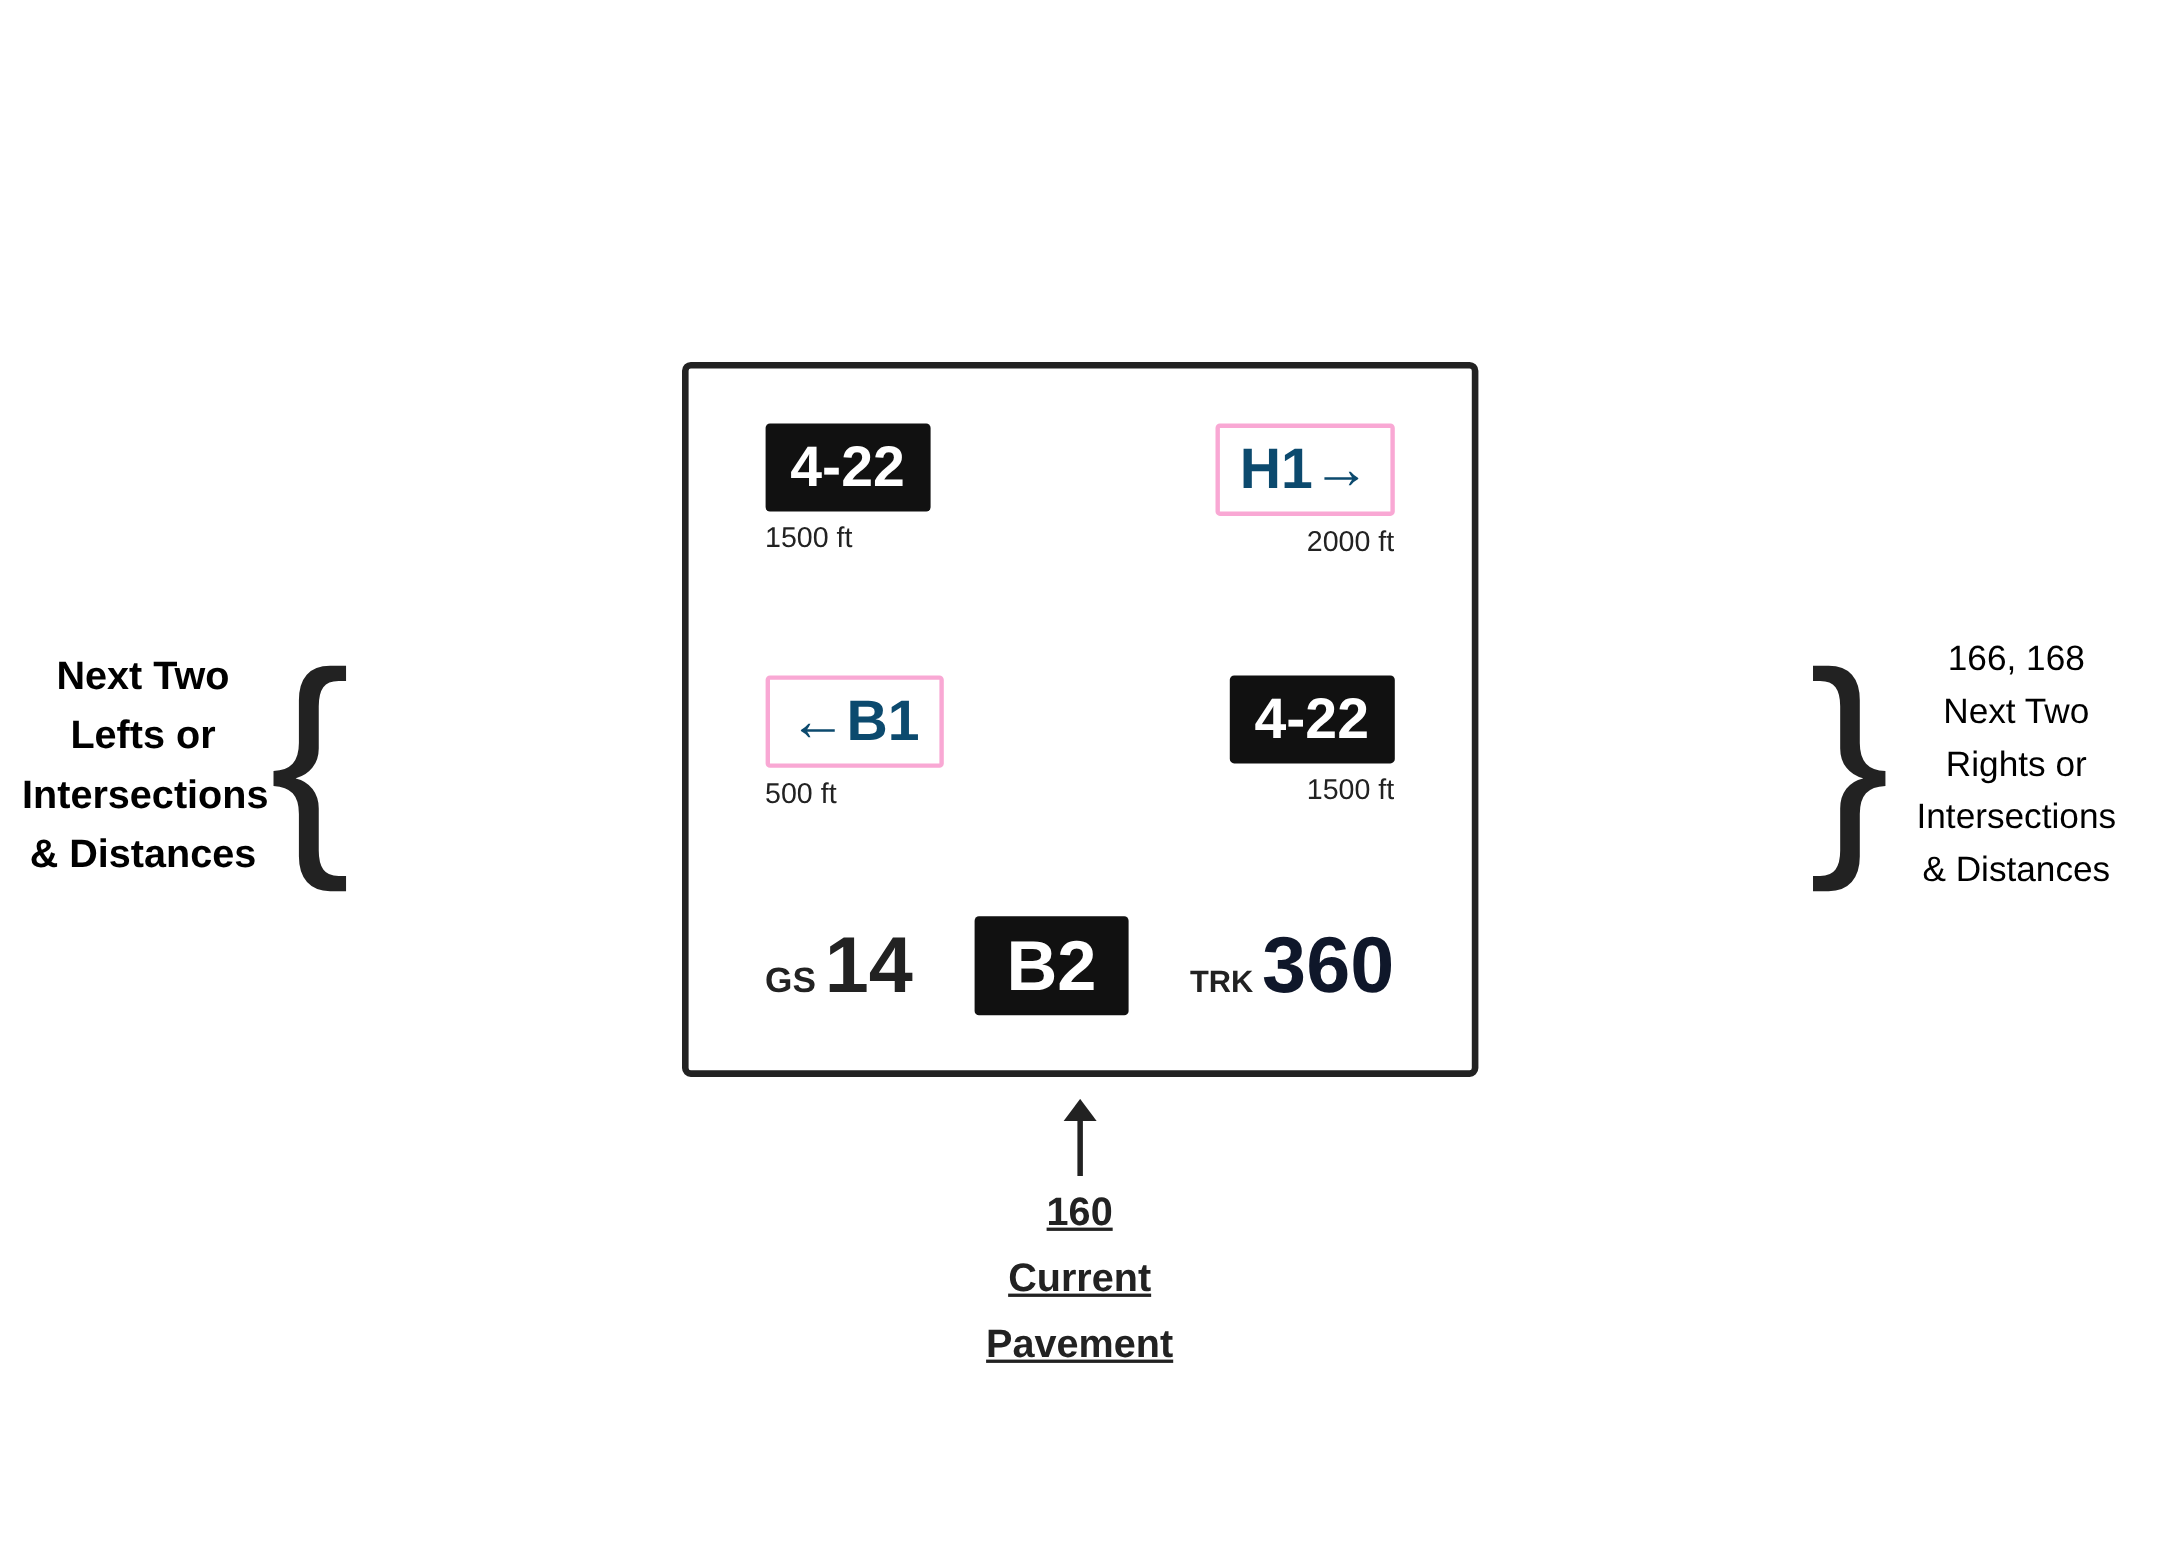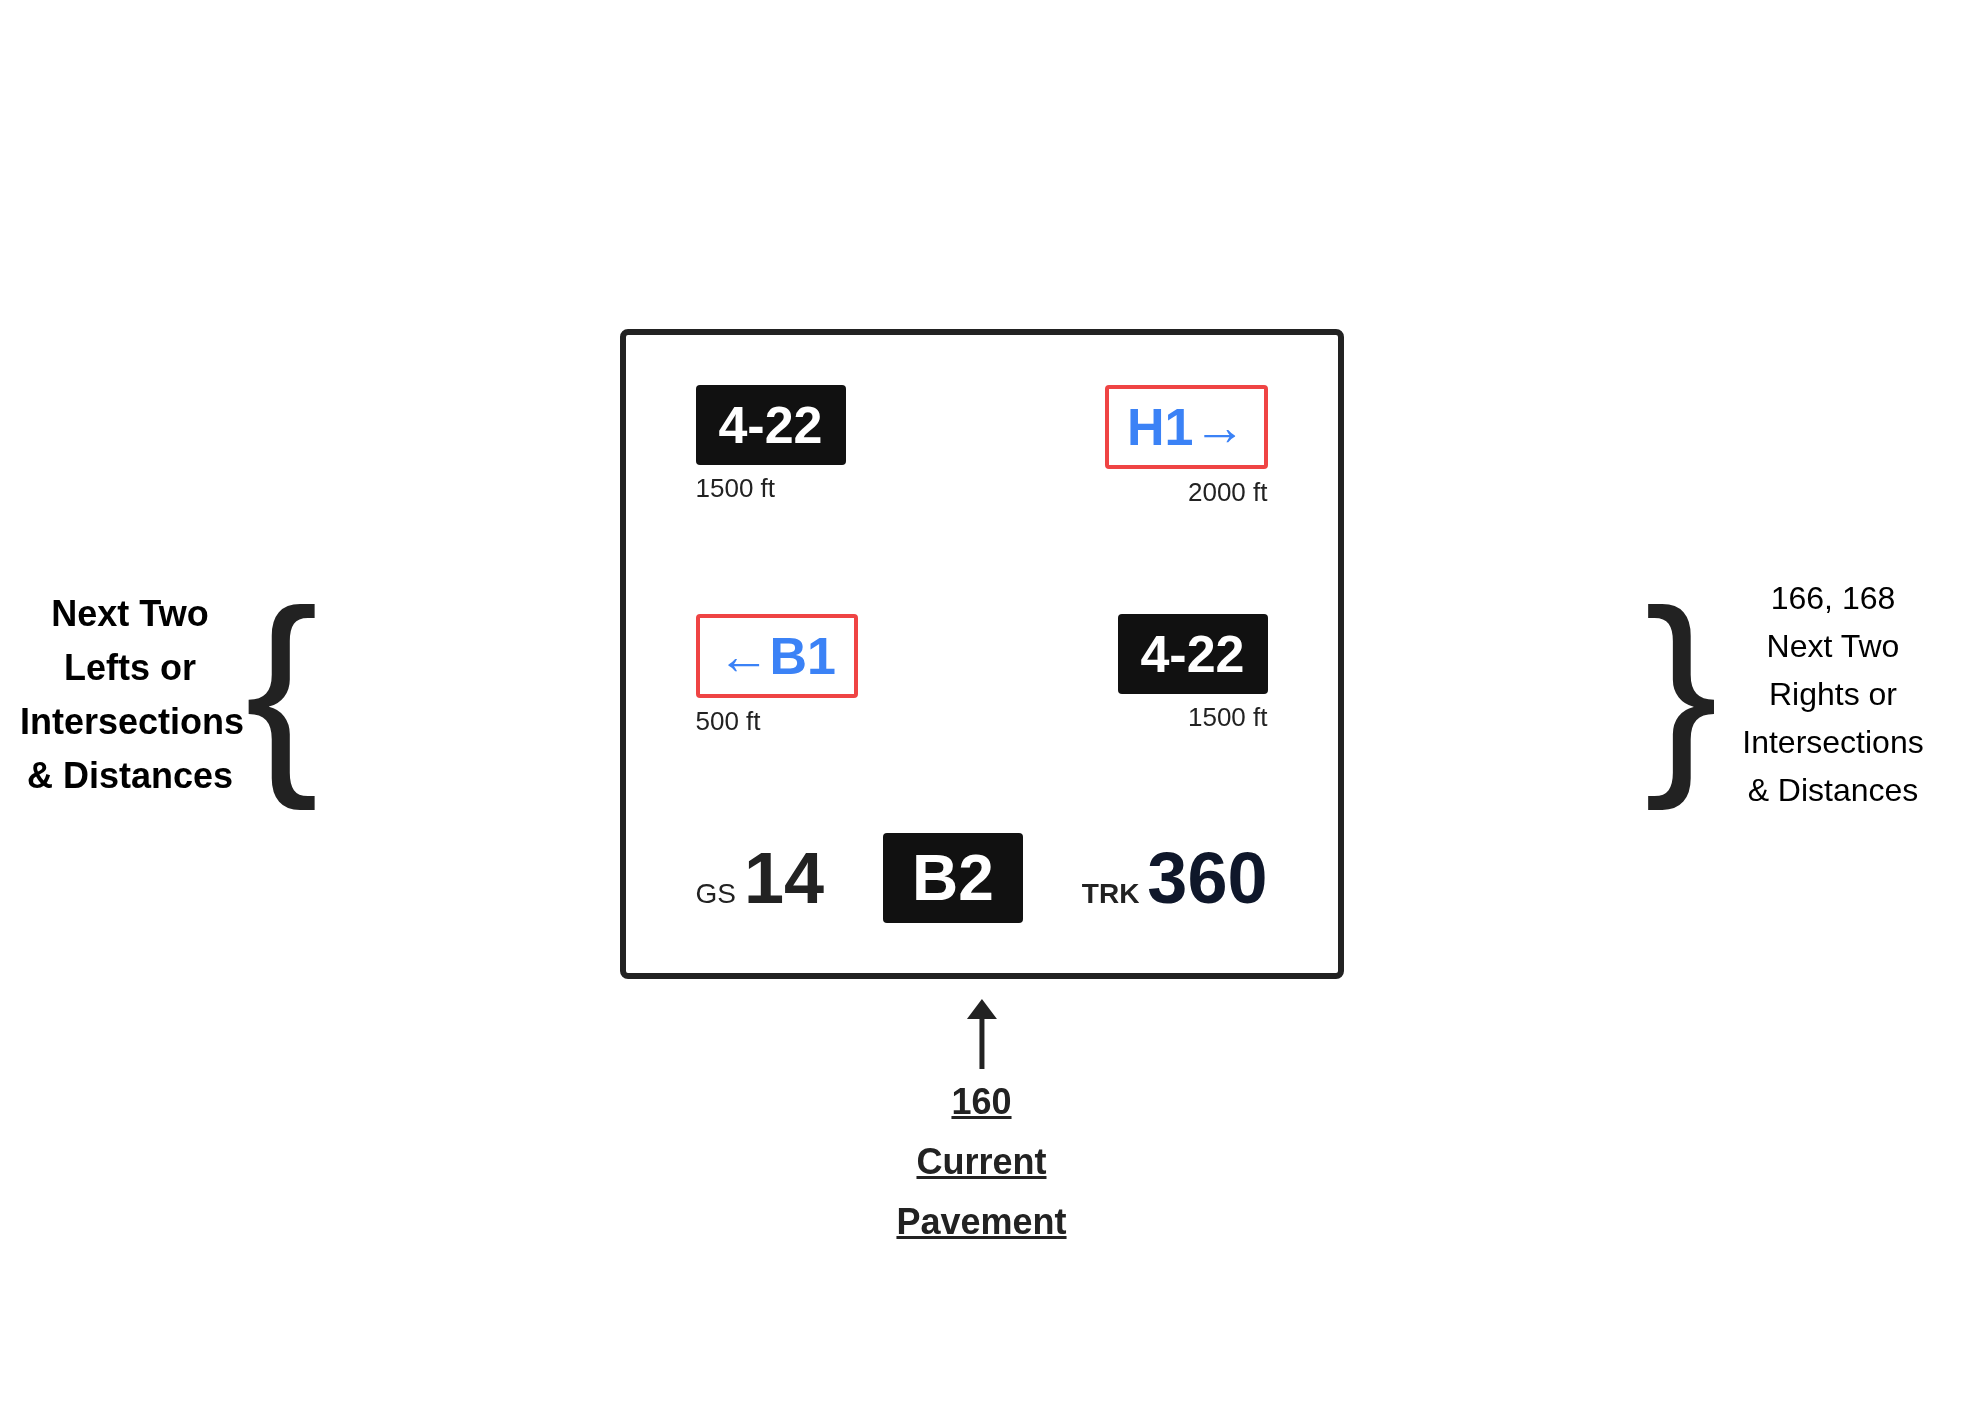--- a/index.html
+++ b/index.html
@@ -124,22 +124,22 @@
     }
 
     .sign-box.black-bg {
       background: #111;
       color: #fff;
       border: none;
     }
 
     .sign-box.white-bg {
       background: #fff;
-      color: #3b82f6;
-      border: 4px solid #ef4444;
+      color: #0c4a6e;
+      border: 4px solid #f9a8d4;
     }
 
     .sign-distance {
       font-size: 26px;
       margin-top: 8px;
       color: #222;
       font-weight: normal;
     }
 
     
@@ -153,22 +153,22 @@
       border-top: none;
     }
 
     .gs-section {
       display: flex;
       align-items: baseline;
       gap: 8px;
     }
 
     .gs-label {
-      font-size: 28px;
-      font-weight: normal;
+      font-size: 32px;
+      font-weight: bold;
       color: #222;
     }
 
     .gs-value {
       font-size: 72px;
       font-weight: bold;
       color: #222;
     }
 
     .center-sign {

